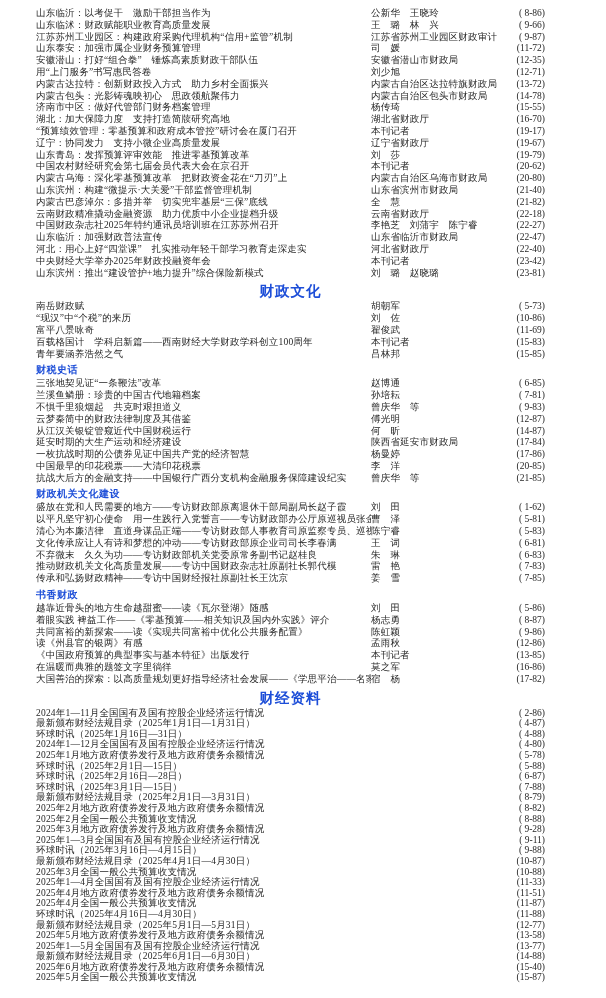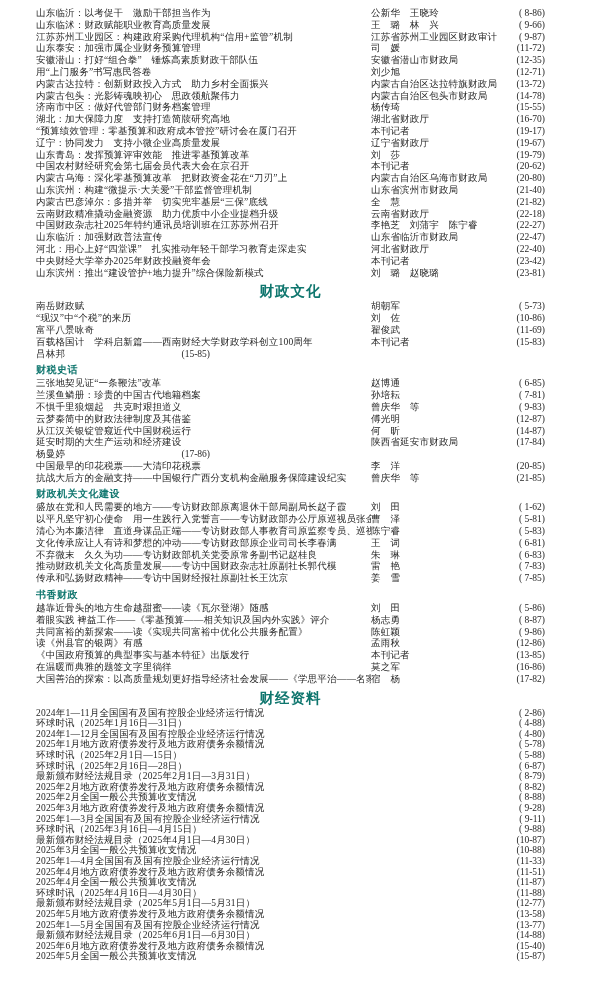--- a/index.html
+++ b/index.html
@@ -44,21 +44,21 @@
     overflow: hidden;
     letter-spacing: 0.2px;
   }
   .p {
     flex: 0 0 48px;
     text-align: right;
     white-space: pre;
   }
   .hdr {
     font-weight: bold;
-    color: #0f766e;
+    color: #1d4ed8;
   }
   .hdr.center {
     text-align: center;
     font-size: 14.5px;
     line-height: 16px;
     height: 16px;
     margin: 4px 0 2px 0;
     letter-spacing: 1px;
   }
   .hdr.left {
@@ -207,20 +207,21 @@
         <span class="t">富平八景咏奇</span>
         <span class="a">翟俊武</span>
         <span class="p">(11-69)</span>
       </div>
       <div class="row">
         <span class="t">百载格国计　学科启新篇——西南财经大学财政学科创立100周年</span>
         <span class="a">本刊记者</span>
         <span class="p">(15-83)</span>
       </div>
       <div class="row">
+        <span class="t">青年要涵养浩然之气</span>
         <span class="a">吕林邦</span>
         <span class="p">(15-85)</span>
       </div>
     </section>
     <section>
       <div class="hdr left">财税史话</div>
       <div class="row">
         <span class="t">三张地契见证“一条鞭法”改革</span>
         <span class="a">赵博通</span>
         <span class="p">( 6-85)</span>
@@ -244,20 +245,21 @@
         <span class="t">从江汉关银锭管窥近代中国财税运行</span>
         <span class="a">何　昕</span>
         <span class="p">(14-87)</span>
       </div>
       <div class="row">
         <span class="t">延安时期的大生产运动和经济建设</span>
         <span class="a">陕西省延安市财政局</span>
         <span class="p">(17-84)</span>
       </div>
       <div class="row">
+        <span class="t">一枚抗战时期的公债券见证中国共产党的经济智慧</span>
         <span class="a">杨曼婷</span>
         <span class="p">(17-86)</span>
       </div>
       <div class="row">
         <span class="t">中国最早的印花税票——大清印花税票</span>
         <span class="a">李　洋</span>
         <span class="p">(20-85)</span>
       </div>
       <div class="row">
         <span class="t">抗战大后方的金融支持——中国银行广西分支机构金融服务保障建设纪实</span>
@@ -341,38 +343,46 @@
         <span class="p">(17-82)</span>
       </div>
     </section>
     <section class="sec-compact">
       <div class="hdr center">财经资料</div>
       <div class="row">
         <span class="t">2024年1—11月全国国有及国有控股企业经济运行情况</span>
         <span class="p">( 2-86)</span>
       </div>
       <div class="row">
+        <span class="t">最新颁布财经法规目录（2025年1月1日—1月31日）</span>
+        <span class="p">( 4-87)</span>
+      </div>
+      <div class="row">
         <span class="t">环球时讯（2025年1月16日—31日）</span>
         <span class="p">( 4-88)</span>
       </div>
       <div class="row">
         <span class="t">2024年1—12月全国国有及国有控股企业经济运行情况</span>
         <span class="p">( 4-80)</span>
       </div>
       <div class="row">
         <span class="t">2025年1月地方政府债券发行及地方政府债务余额情况</span>
         <span class="p">( 5-78)</span>
       </div>
       <div class="row">
         <span class="t">环球时讯（2025年2月1日—15日）</span>
         <span class="p">( 5-88)</span>
       </div>
       <div class="row">
         <span class="t">环球时讯（2025年2月16日—28日）</span>
         <span class="p">( 6-87)</span>
+      </div>
+      <div class="row">
+        <span class="t">环球时讯（2025年3月1日—15日）</span>
+        <span class="p">( 7-88)</span>
       </div>
       <div class="row">
         <span class="t">最新颁布财经法规目录（2025年2月1日—3月31日）</span>
         <span class="p">( 8-79)</span>
       </div>
       <div class="row">
         <span class="t">2025年2月地方政府债券发行及地方政府债务余额情况</span>
         <span class="p">( 8-82)</span>
       </div>
       <div class="row">

